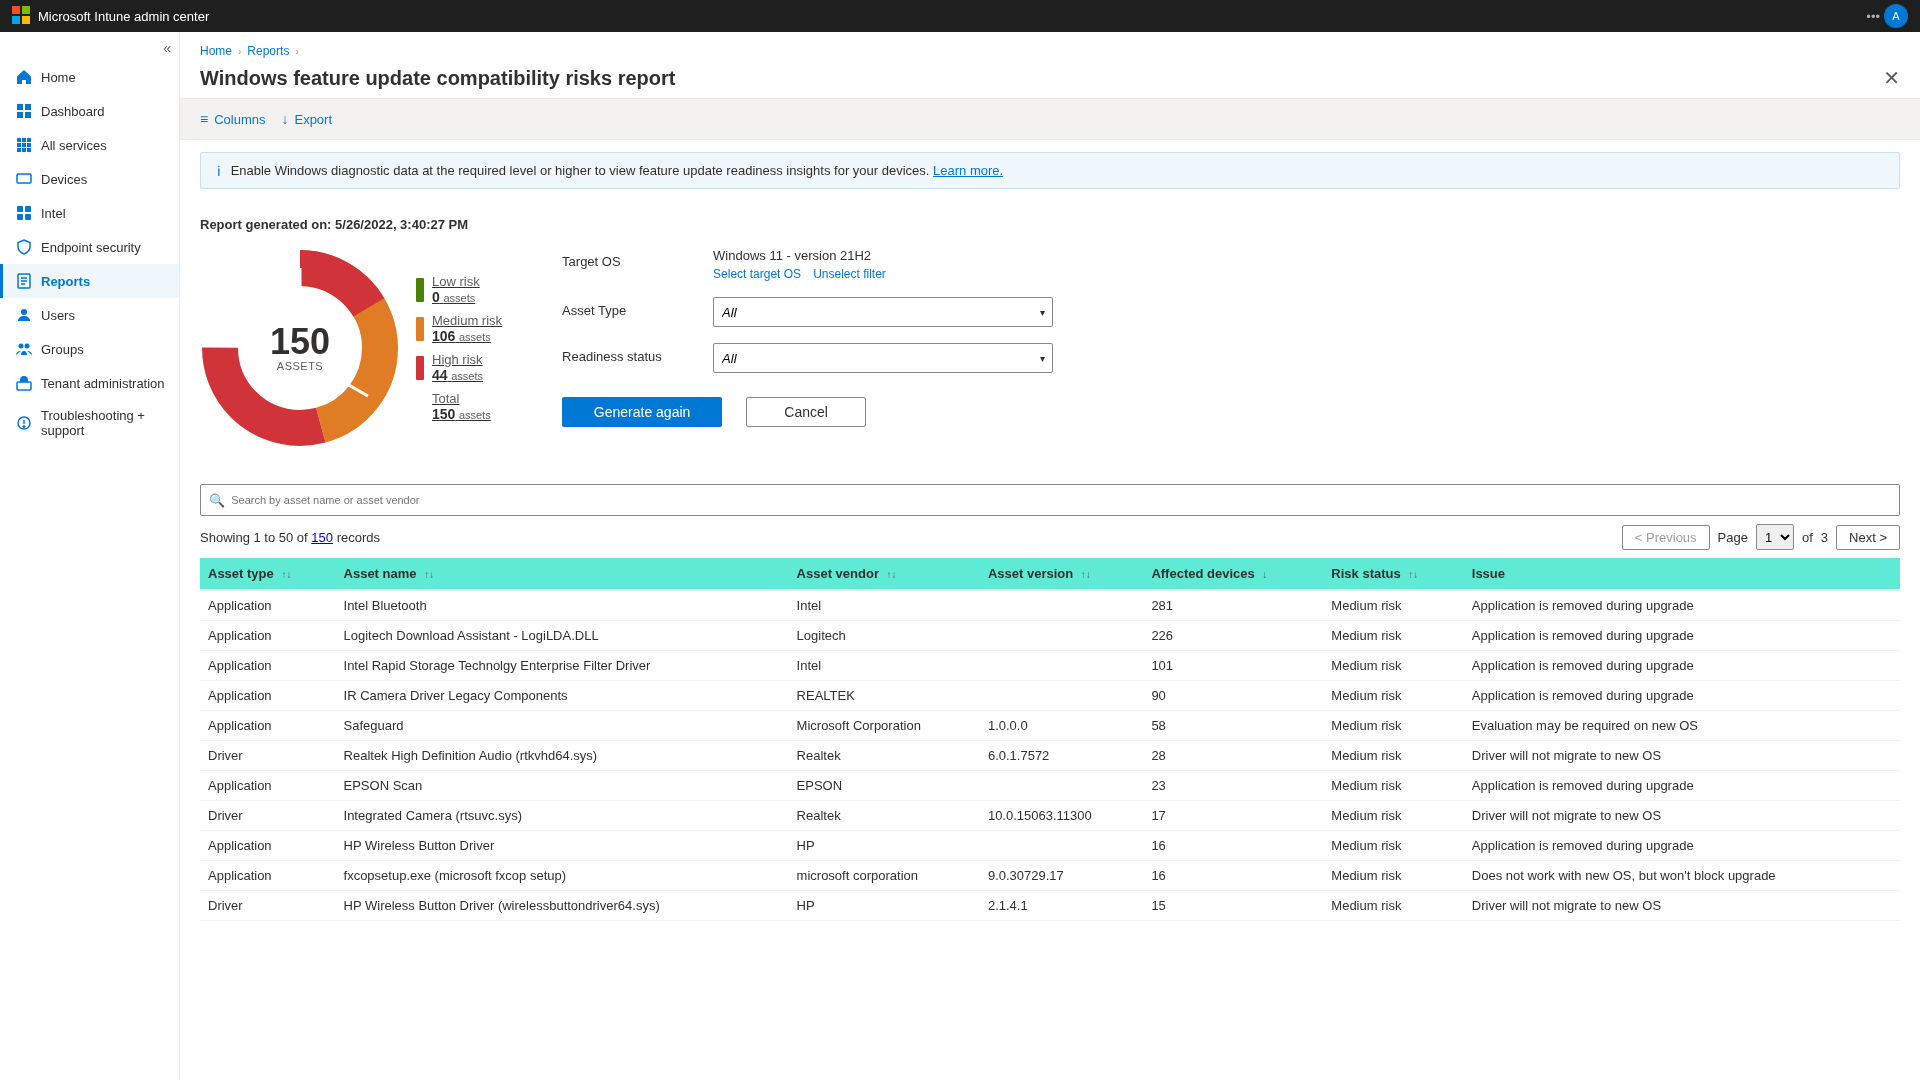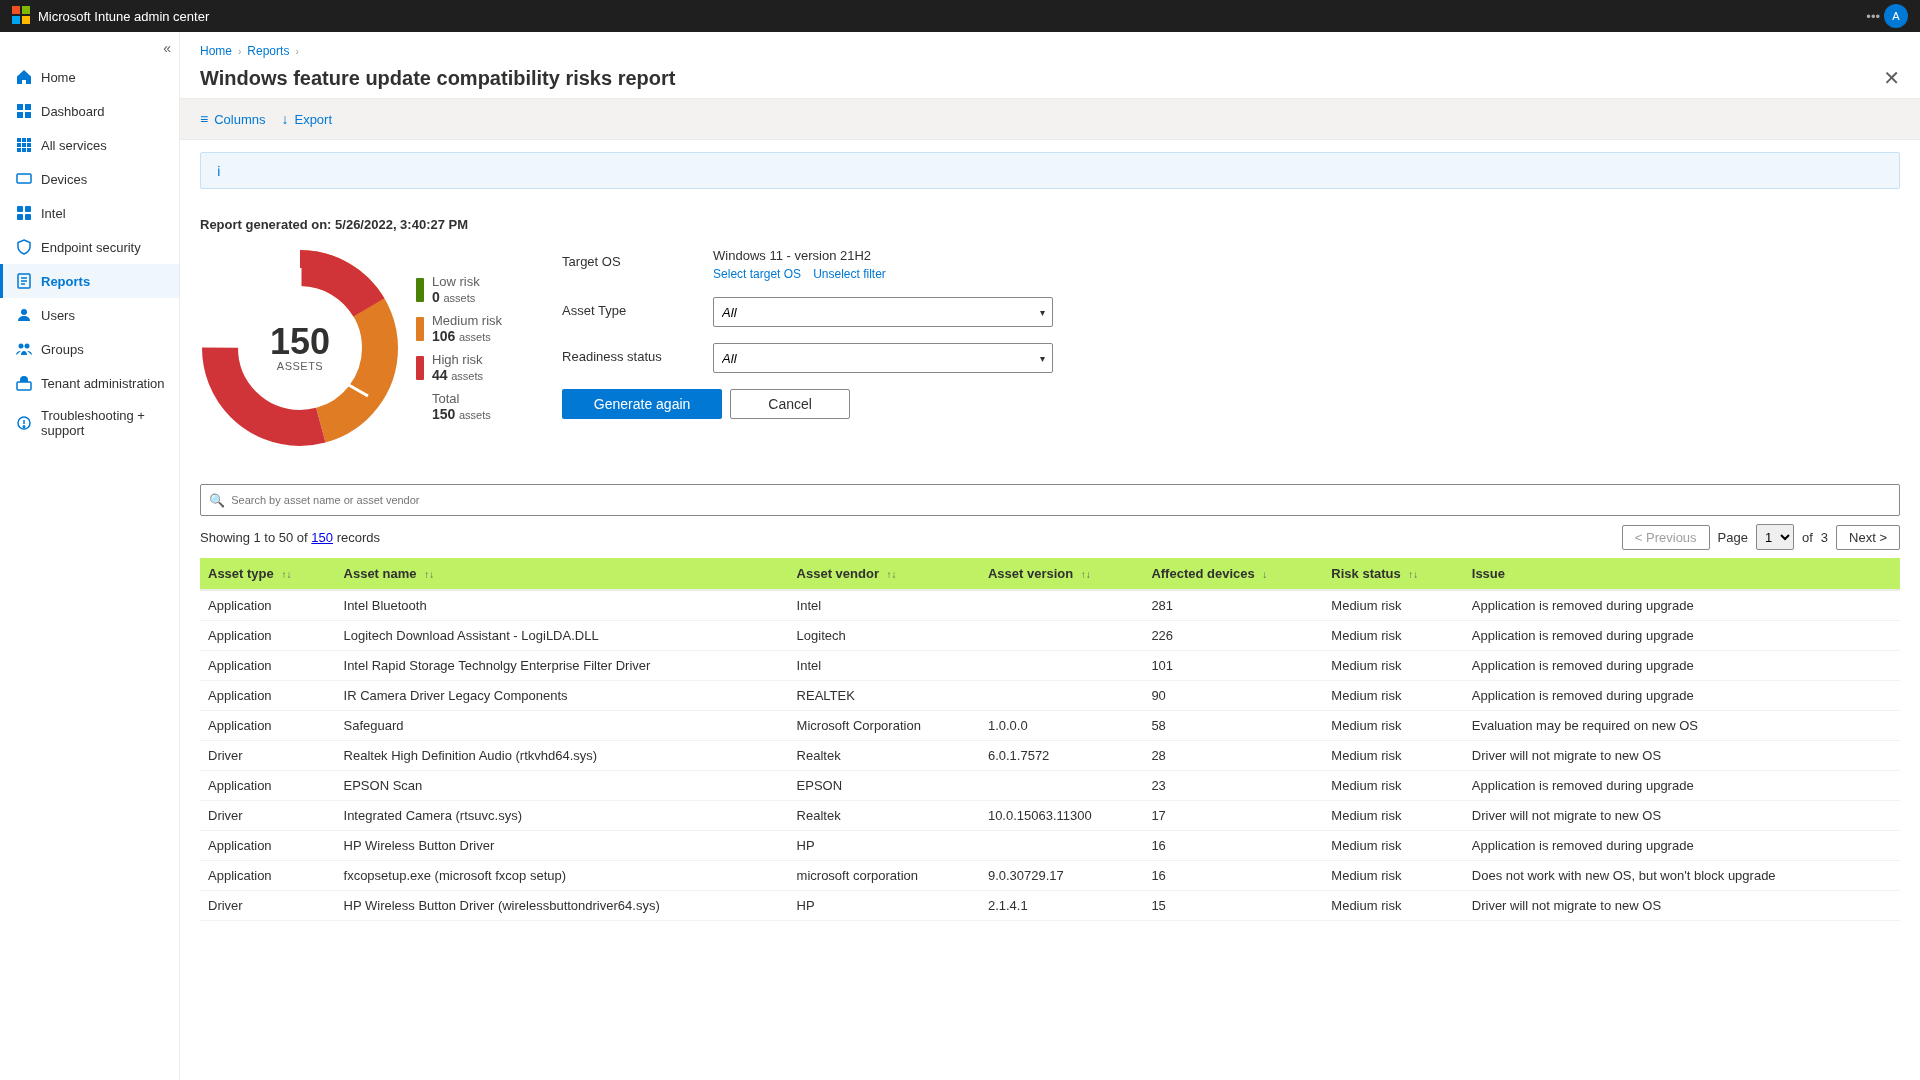--- a/index.html
+++ b/index.html
@@ -107,21 +107,21 @@
     
     .chart-filters { display: flex; gap: 40px; align-items: flex-start; }
 
     
     .donut-container { position: relative; width: 200px; height: 200px; flex-shrink: 0; }
     .donut-center { position: absolute; top: 50%; left: 50%; transform: translate(-50%, -50%); text-align: center; }
     .donut-number { font-size: 36px; font-weight: 700; color: #323130; line-height: 1; }
     .donut-label { font-size: 11px; color: #605e5c; text-transform: uppercase; letter-spacing: 0.5px; }
 
     
-    .legend { display: flex; flex-direction: column; gap: 8px; margin-left: 16px; justify-content: flex-start; }
+    .legend { display: flex; flex-direction: column; gap: 8px; margin-left: 16px; justify-content: flex-start; text-decoration: underline; }
     .legend-item { display: flex; align-items: center; gap: 8px; }
     .legend-dot { width: 8px; height: 24px; border-radius: 1px; flex-shrink: 0; }
     .legend-risk { color: #605e5c; }
     .legend-count { font-weight: 700; font-size: 14px; color: #323130; }
     .legend-assets { color: #605e5c; font-size: 11px; }
 
     
     .filters-panel { flex: 1; display: flex; flex-direction: column; gap: 16px; padding-left: 20px; }
     .filter-row { display: flex; align-items: flex-start; gap: 21px; }
     .filter-label { font-size: 13px; color: #323130; width: 130px; padding-top: 6px; flex-shrink: 0; }
@@ -137,21 +137,21 @@
       padding: 0 8px;
       font-size: 13px;
       background: #fff;
       appearance: none;
       cursor: pointer;
       font-style: italic;
     }
     .filter-select-arrow { position: absolute; right: 8px; top: 50%; transform: translateY(-50%); pointer-events: none; color: #323130; font-size: 10px; }
 
     
-    .action-buttons { display: flex; gap: 8px; }
+    .action-buttons { display: flex; gap: 24px; margin-top: 8px; }
     .btn-primary {
       background: #0078d4;
       color: #fff;
       border: none;
       border-radius: 2px;
       padding: 6px 24px;
       font-size: 14px;
       cursor: pointer;
       min-width: 160px;
     }
@@ -215,21 +215,21 @@
     
     .data-table { width: 100%; border-collapse: collapse; font-size: 13px; }
     .data-table th {
       text-align: left;
       padding: 8px 8px;
       border-bottom: 2px solid #edebe9;
       font-weight: 600;
       color: #323130;
       cursor: pointer;
       white-space: nowrap;
-      background: #bef264;
+      background: #5eead4;
     }
     .sort-icon { font-size: 10px; margin-left: 4px; color: #605e5c; }
     .data-table td {
       padding: 7px 8px;
       border-bottom: 1px solid #f3f2f1;
       color: #323130;
       vertical-align: top;
     }
     .risk-medium { color: #ca5010; }
     .link-cell { color: #0078d4; cursor: pointer; }
@@ -399,20 +399,24 @@
       </button>
       <button class="toolbar-btn">
         <span style="font-size:14px;">↓</span>
         <span>Export</span>
       </button>
     </div>
 
     <div class="main" style="overflow:hidden;flex:1;display:flex;flex-direction:column;">
       <div class="info-banner">
         <span class="info-banner-icon">ℹ</span>
+        <span>
+          <span>Enable Windows diagnostic data at the required level or higher to view feature update readiness insights for your devices.</span>
+          <a href="#">Learn more.</a>
+        </span>
       </div>
 
       <div class="content-scroll">
         <div class="report-section">
           <div class="report-generated">Report generated on: 5/26/2022, 3:40:27 PM</div>
 
           <div class="chart-filters">
 
             <div style="display:flex;align-items:center;gap:0;">
               <div class="donut-container">

